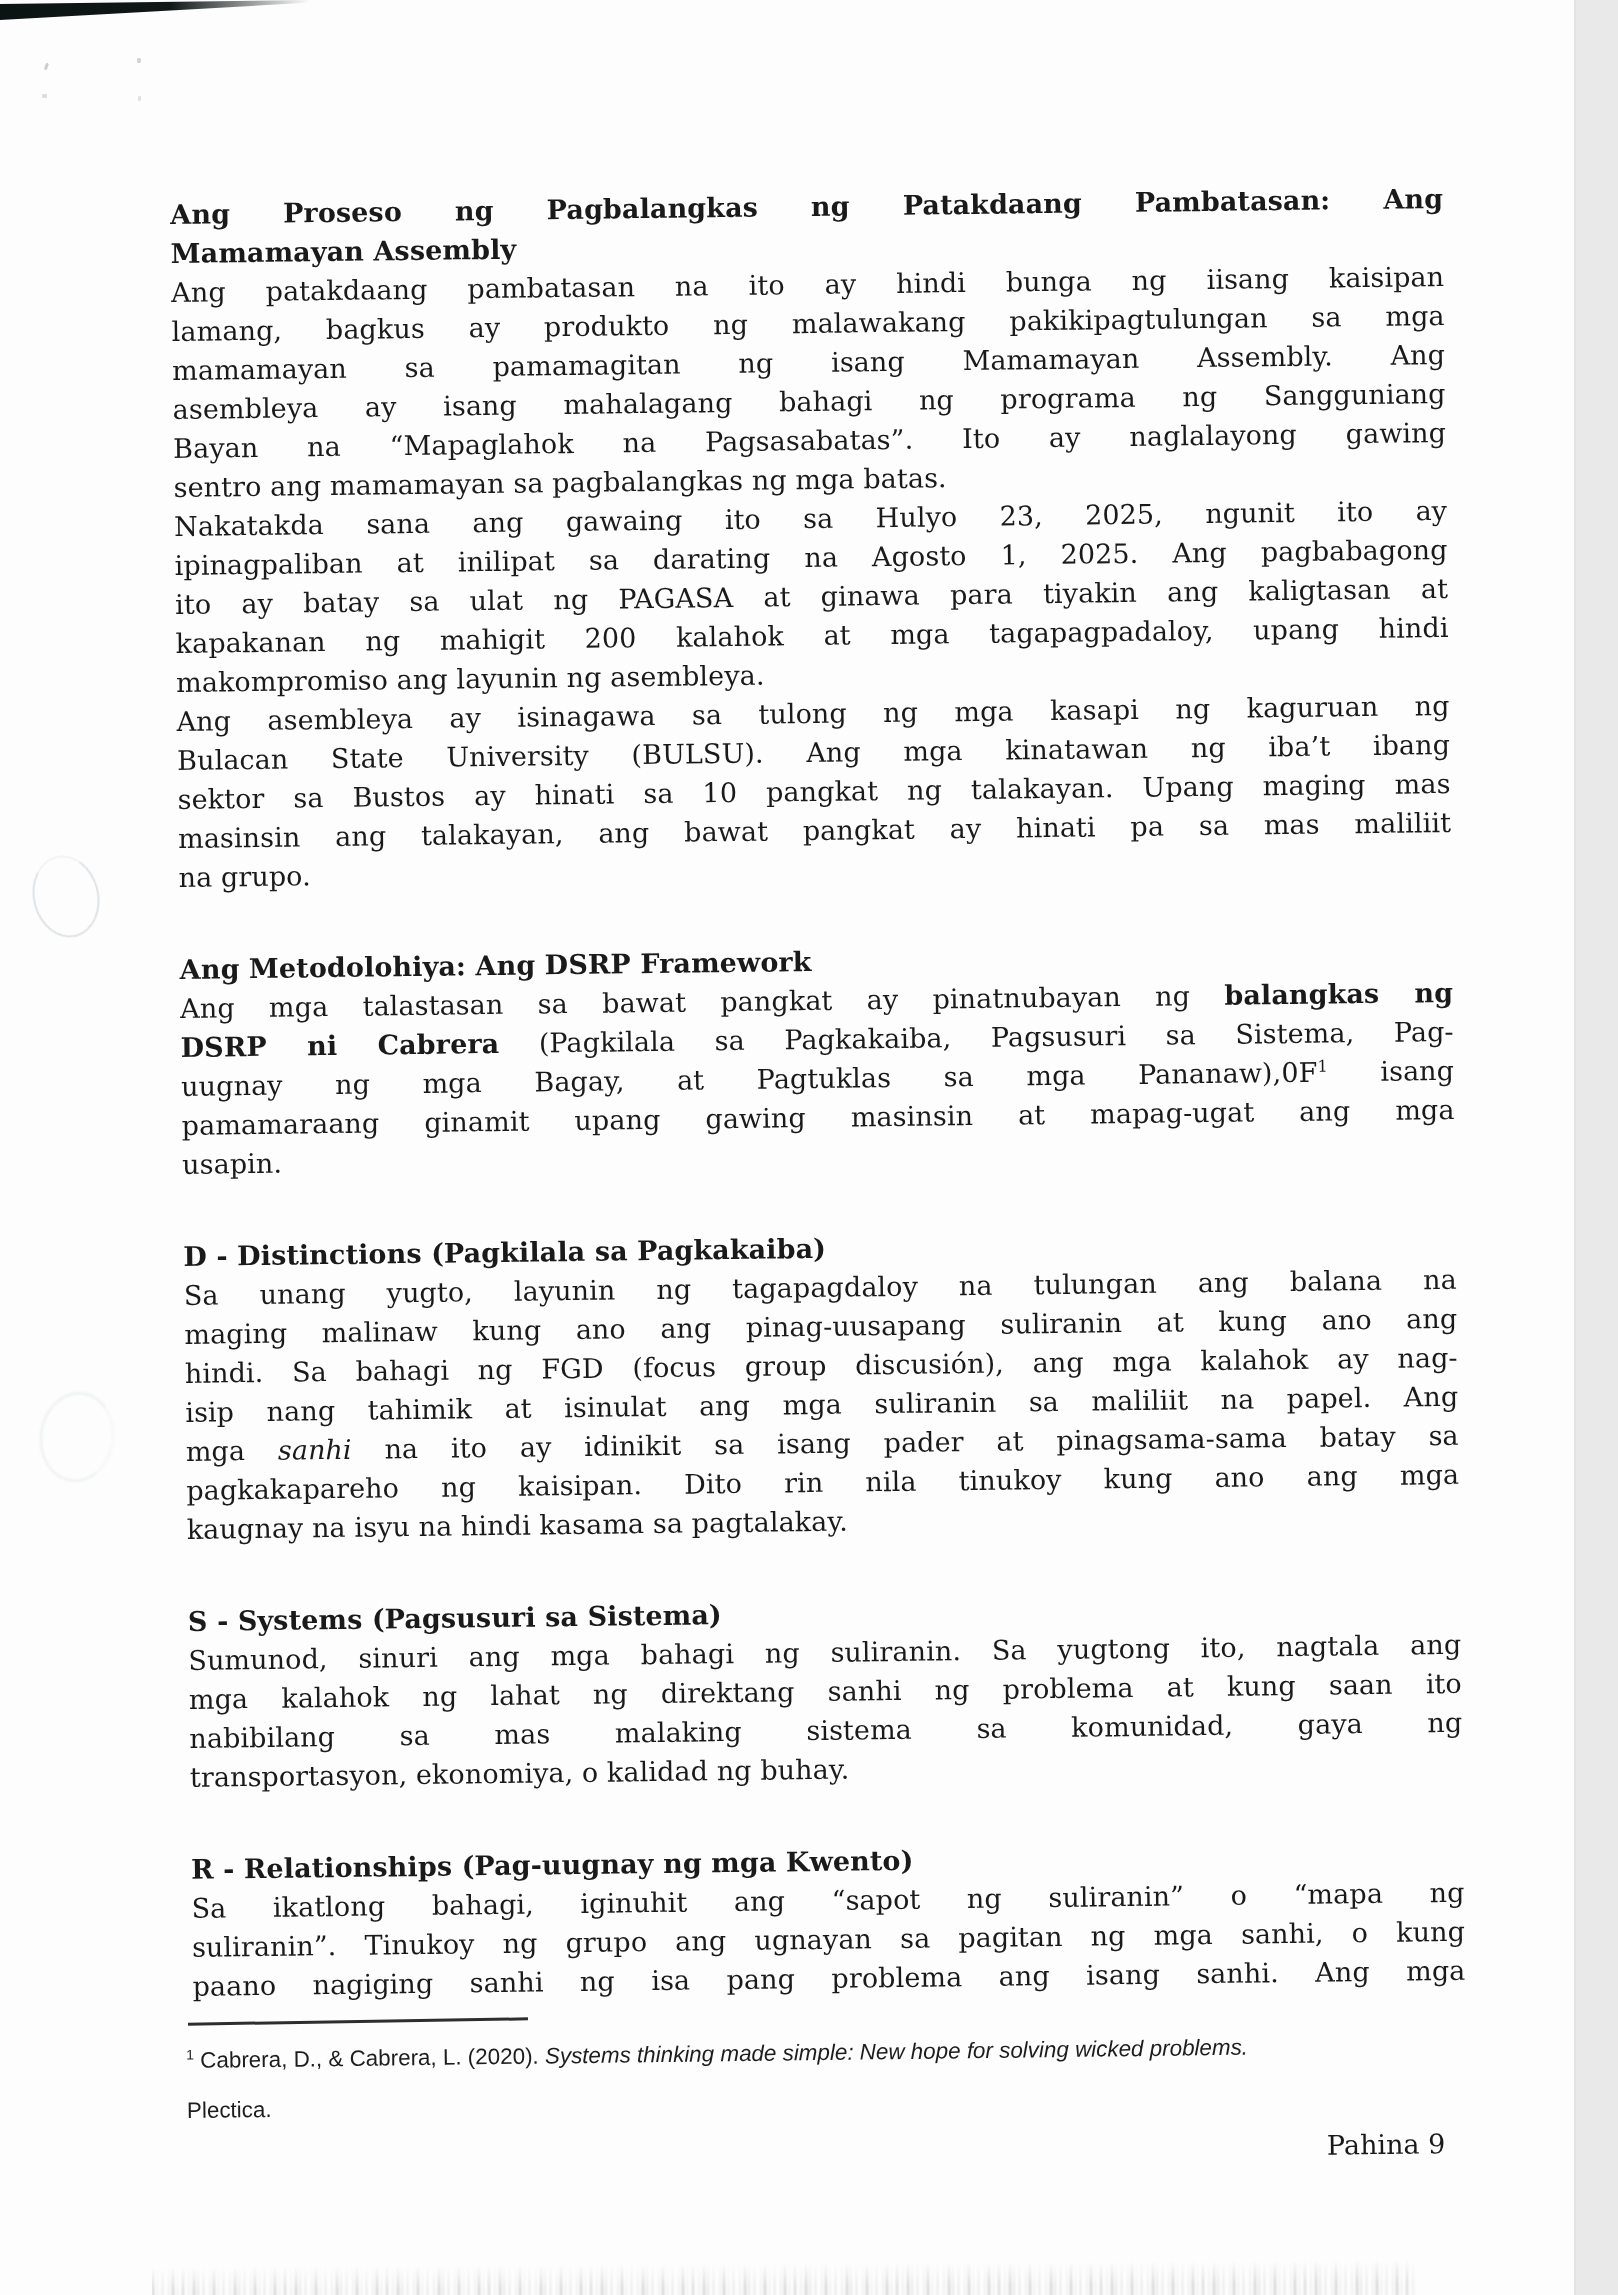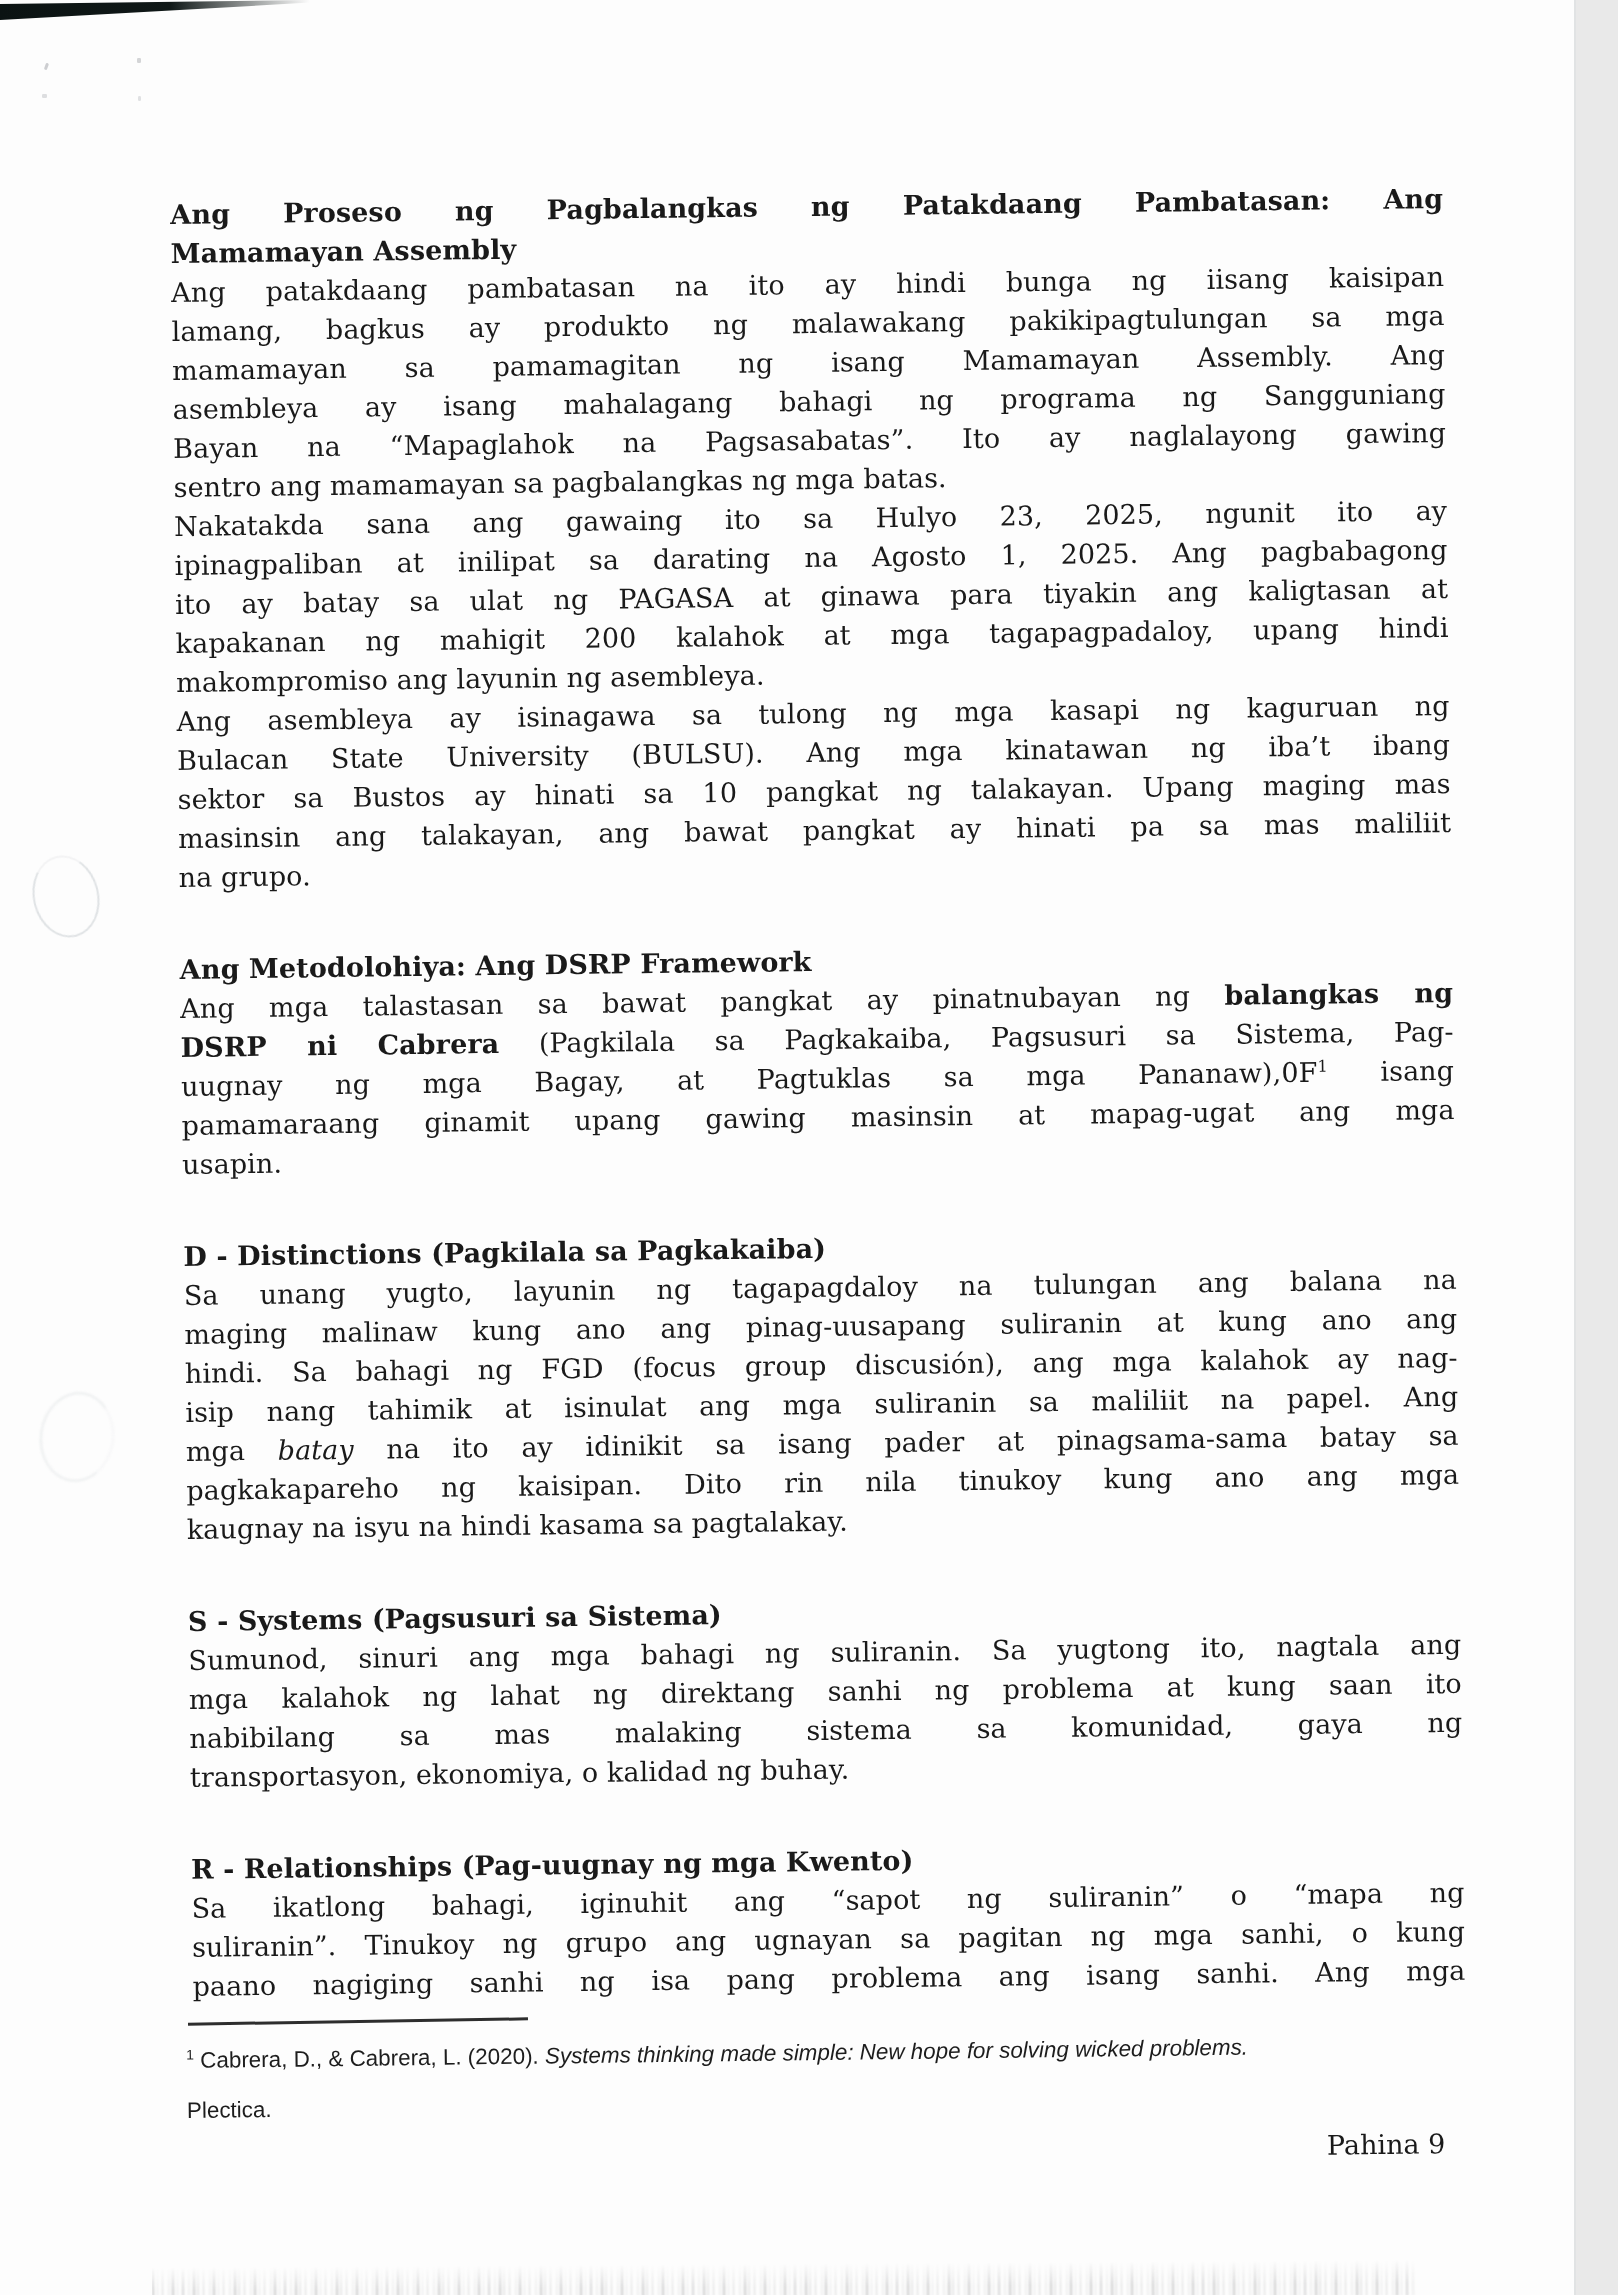--- a/index.html
+++ b/index.html
@@ -138,21 +138,21 @@
       </div>
       <div class="spacer"></div>
       <div class="section heading">
         <div class="line last"><span>D - Distinctions (Pagkilala sa Pagkakaiba)</span></div>
       </div>
       <div class="section paragraph">
         <div class="line"><span>Sa unang yugto, layunin ng tagapagdaloy na tulungan ang balana na</span></div>
         <div class="line"><span>maging malinaw kung ano ang pinag-uusapang suliranin at kung ano ang</span></div>
         <div class="line"><span>hindi. Sa bahagi ng FGD (focus group discusión), ang mga kalahok ay nag-</span></div>
         <div class="line"><span>isip nang tahimik at isinulat ang mga suliranin sa maliliit na papel. Ang</span></div>
-        <div class="line"><span>mga </span><span class="i">batay</span><span> na ito ay idinikit sa isang pader at pinagsama-sama batay sa</span></div>
+        <div class="line"><span>mga </span><span class="i">sanhi</span><span> na ito ay idinikit sa isang pader at pinagsama-sama batay sa</span></div>
         <div class="line"><span>pagkakapareho ng kaisipan. Dito rin nila tinukoy kung ano ang mga</span></div>
         <div class="line last"><span>kaugnay na isyu na hindi kasama sa pagtalakay.</span></div>
       </div>
       <div class="spacer"></div>
       <div class="section heading">
         <div class="line last"><span>S - Systems (Pagsusuri sa Sistema)</span></div>
       </div>
       <div class="section paragraph">
         <div class="line"><span>Sumunod, sinuri ang mga bahagi ng suliranin. Sa yugtong ito, nagtala ang</span></div>
         <div class="line"><span>mga kalahok ng lahat ng direktang sanhi ng problema at kung saan ito</span></div>

